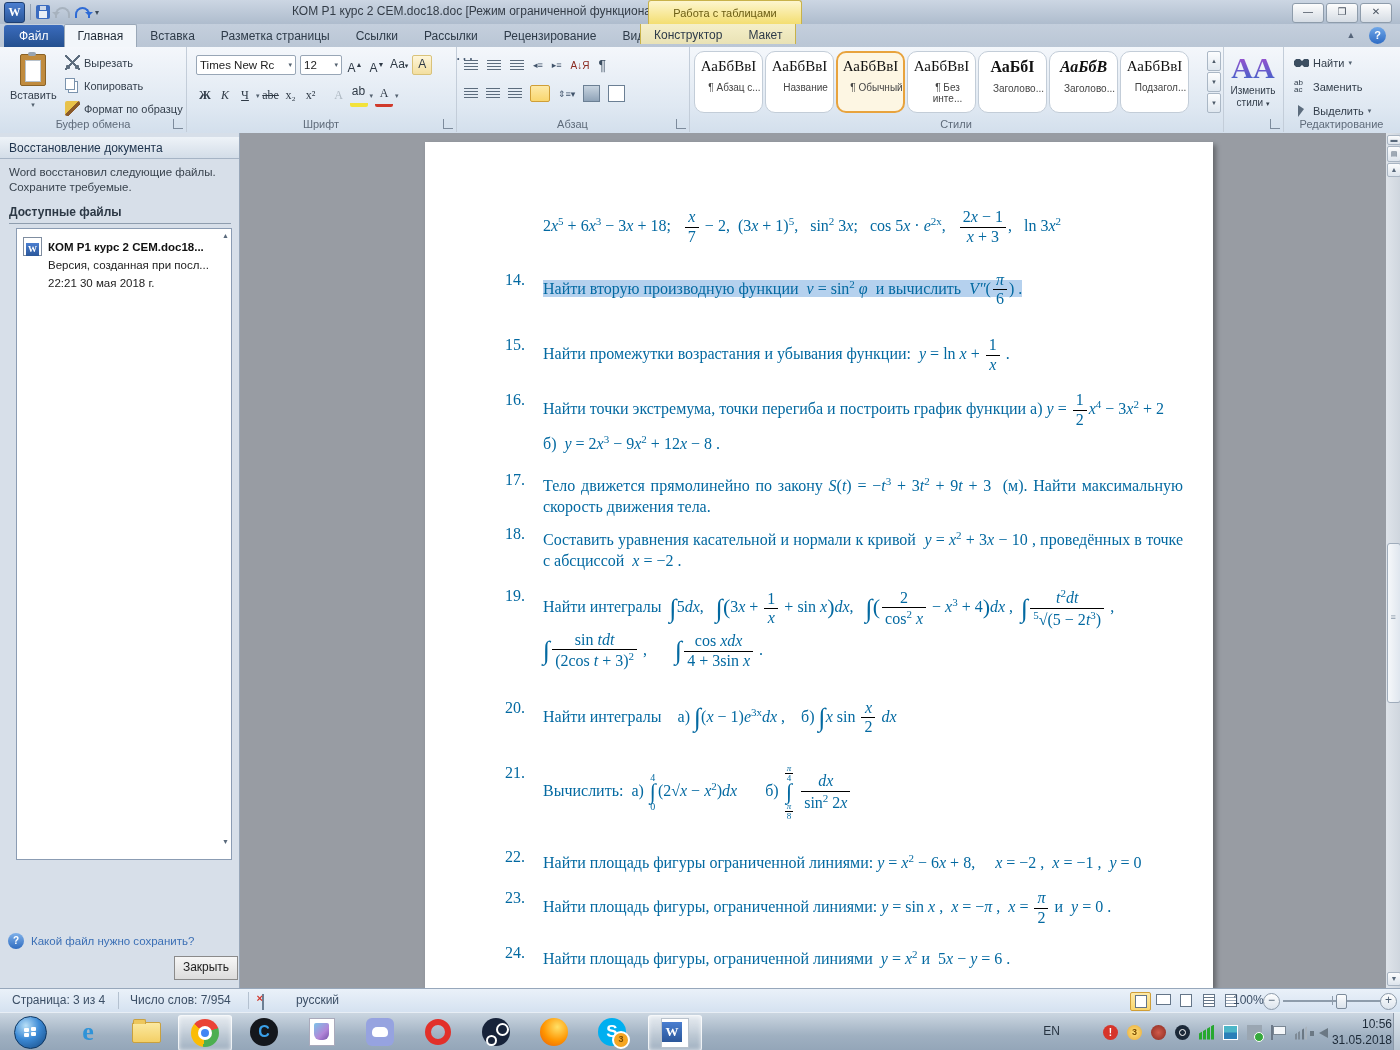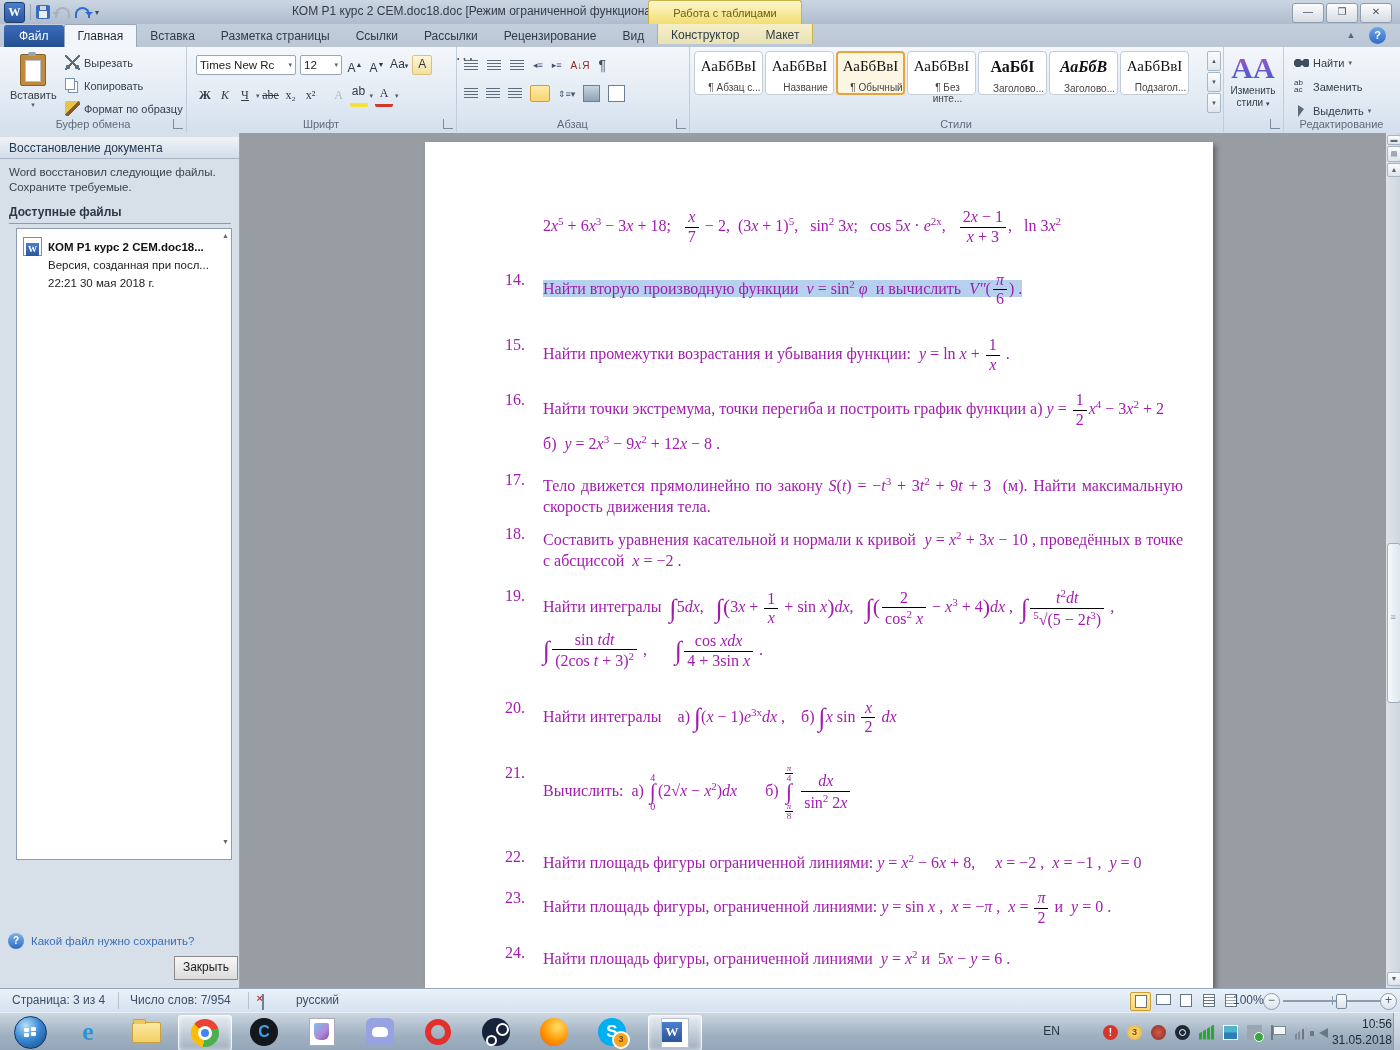--- a/index.html
+++ b/index.html
@@ -25,21 +25,21 @@
   #title-text{left:292px;top:4px;font-size:12px;color:#333c47;white-space:nowrap;}
   #ctx-group{left:648px;top:0;width:152px;height:24px;background:linear-gradient(#fdf6cf,#f3dd6d);border:1px solid #c8b24a;border-bottom:none;text-align:center;font-size:11px;color:#6b5d14;line-height:24px;border-radius:3px 3px 0 0;}
   .winbtns{right:8px;top:3px;display:flex;gap:2px;}
   .wbtn{width:30px;height:18px;background:linear-gradient(#fdfdfd,#d5dce4);border:1px solid #8e9cab;border-radius:3px;font-size:10px;color:#4a5461;text-align:center;line-height:16px;}
 
   
   #tabsrow{left:0;top:24px;width:1400px;height:23px;background:linear-gradient(#c4cfdd,#bac6d5);}
   .tab{display:inline-block;height:22px;line-height:22px;padding:0 13px;font-size:12px;color:#2e3b49;}
   #tab-file{background:linear-gradient(#3a6bbd,#24508f);color:#fff;border-radius:3px 3px 0 0;margin-left:4px;padding:0 15px;}
   .tab.active{background:#f2f6fa;border:1px solid #9aa8b8;border-bottom:none;border-radius:2px 2px 0 0;color:#1f2a36;}
-  .ctxtabs{position:absolute;left:657px;top:24px;height:20px;background:linear-gradient(#f5efc9,#e9e2b5);border-left:1px solid #c8b24a;border-right:1px solid #c8b24a;text-align:center;}
+  .ctxtabs{position:absolute;left:640px;top:24px;height:20px;background:linear-gradient(#f5efc9,#e9e2b5);border-left:1px solid #c8b24a;border-right:1px solid #c8b24a;text-align:center;}
   .ribbon-min{position:absolute;right:40px;top:28px;width:18px;height:16px;font-size:9px;color:#56657a;text-align:center;line-height:15px;}
   .helpbtn{position:absolute;right:14px;top:27px;width:17px;height:17px;border-radius:50%;background:linear-gradient(#6fa7e8,#2e6bc4);color:#fff;font:bold 11px "Liberation Sans",sans-serif;text-align:center;line-height:17px;}
 
   
   #ribbon{left:0;top:47px;width:1400px;height:86px;background:linear-gradient(#f4f7fb,#dfe8f2 70%,#d3dfec);border-bottom:1px solid #8b9aad;}
   .rgroup{position:absolute;top:0;height:85px;border-right:1px solid #c3cdd9;}
   .glabel{position:absolute;bottom:2px;left:0;right:0;text-align:center;font-size:11px;color:#5f6b7a;}
   .launcher{position:absolute;right:3px;bottom:3px;width:9px;height:9px;border-left:1px solid #7d8b9c;border-bottom:1px solid #7d8b9c;}
   .rbtn{display:flex;align-items:center;gap:4px;font-size:11px;color:#333e4b;padding:1px 3px;border-radius:2px;}
   .mini{display:inline-block;width:15px;height:15px;position:relative;flex:none;}
@@ -63,21 +63,21 @@
   .u-red{border-bottom:3px solid #d03a2b;line-height:14px;}
   .u-yel{border-bottom:4px solid #f2e23a;line-height:13px;}
   .grayed{color:#aeb8c2;}
   
   .lines{width:14px;height:11px;background:repeating-linear-gradient(#5c6c7d 0 1px,transparent 1px 3px);}
   .dotl{position:relative;}
   .dotl:before{content:'•  •  •';position:absolute;left:-7px;top:-3px;font-size:7px;color:#41546b;letter-spacing:0;line-height:3.4px;white-space:pre;}
   .selbtn{background:linear-gradient(#fde9a8,#f9d66e);border:1px solid #cf9e37;border-radius:2px;}
   
   #styles-cards{position:absolute;left:5px;top:4px;display:flex;gap:2px;}
-  .scard{width:69px;height:44px;background:#fff;border:1px solid #c3cdd8;border-radius:4px;text-align:center;padding-top:6px;box-sizing:border-box;}
+  .scard{width:69px;height:62px;background:#fff;border:1px solid #c3cdd8;border-radius:10px;text-align:center;padding-top:6px;box-sizing:border-box;}
   .scard.sel{border:2px solid #e8a33d;background:#fdf6e3;padding-top:5px;}
   .sprev{font-family:"Liberation Serif",serif;font-size:15px;color:#111;display:block;}
   .sprev.b{font-weight:bold;font-size:16px;}
   .sprev.bi{font-weight:bold;font-style:italic;font-size:16px;}
   .sname{font-size:10px;color:#444;display:block;margin-top:7px;margin-left:12px;}
   .sscroll{position:absolute;right:2px;top:4px;width:14px;height:62px;display:flex;flex-direction:column;gap:1px;}
   .sscroll span{flex:1;background:linear-gradient(#fcfdfe,#dfe7ef);border:1px solid #aab7c5;font-size:6px;color:#4c5a68;text-align:center;line-height:18px;border-radius:2px;}
   .chstyles-icon{font-family:"Liberation Serif",serif;font-size:30px;line-height:30px;text-align:center;background:linear-gradient(#a94fd0,#3a63c8);-webkit-background-clip:text;background-clip:text;color:transparent;font-weight:bold;}
   
   .binoc{background:radial-gradient(circle at 4px 8px,#3c4e61 4px,transparent 4.5px),radial-gradient(circle at 12px 8px,#3c4e61 4px,transparent 4.5px);}
@@ -97,21 +97,21 @@
   .rec-sub{font-size:11.5px;color:#222;line-height:16px;}
   .lscroll{position:absolute;right:2px;font-size:7px;color:#5a6a7c;}
   #rec-question{position:absolute;left:8px;top:800px;display:flex;gap:7px;align-items:center;}
   .qmark{width:16px;height:16px;border-radius:50%;background:linear-gradient(#7fb1ea,#2f6cc0);color:#fff;font:bold 10px "Liberation Sans",sans-serif;text-align:center;line-height:16px;flex:none;}
   #rec-question span.qtext{font-size:11.5px;color:#3b6fb5;}
   #rec-close{position:absolute;left:174px;top:823px;width:62px;height:22px;background:linear-gradient(#f6f6f6,#dcdcdc);border:1px solid #8a8a8a;border-radius:0;font-size:12px;color:#222;text-align:center;line-height:20px;}
 
   
   #docarea{left:240px;top:133px;width:1146px;height:855px;background:#989ca3;overflow:hidden;}
   #page{position:absolute;left:185px;top:9px;width:788px;height:846px;background:#fff;box-shadow:3px 3px 5px rgba(0,0,0,0.35);overflow:hidden;}
-  #pagecontent{position:absolute;left:0;top:0;width:100%;font-family:"Liberation Serif",serif;font-size:16px;color:#a21caf;}
+  #pagecontent{position:absolute;left:0;top:0;width:100%;font-family:"Liberation Serif",serif;font-size:16px;color:#0369a1;}
   #formula-line{margin:66px 30px 0 118px;}
   #problems{margin:0 30px 0 80px;}
   .prob{display:flex;margin-top:8px;}
   .g2{margin-top:16px;} .g3{margin-top:27px;} .g4{margin-top:24px;}
   .pnum{width:38px;flex:none;}
   .ptext{flex:1;text-align:justify;line-height:21px;}
   .hl{background:#b5d1ee;}
   .frac{display:inline-block;vertical-align:middle;text-align:center;line-height:1.05;margin:1px 2px;}
   .frac .top{display:block;padding:0 3px 1px;border-bottom:1px solid #000;}
   .frac .bot{display:block;padding:1px 3px 0;}

